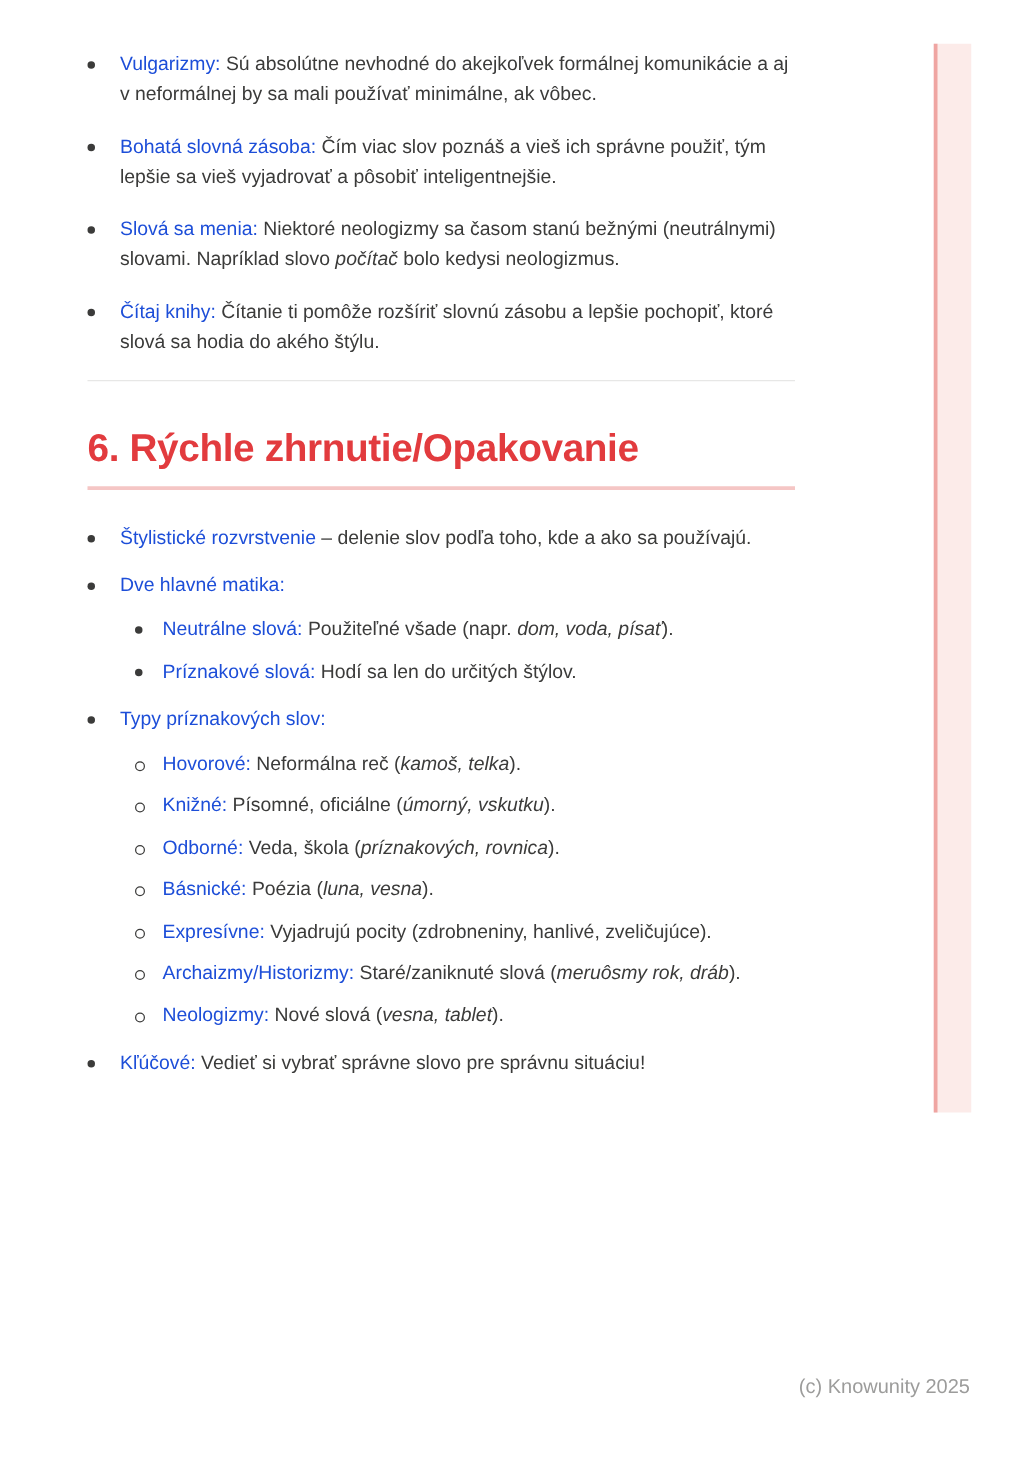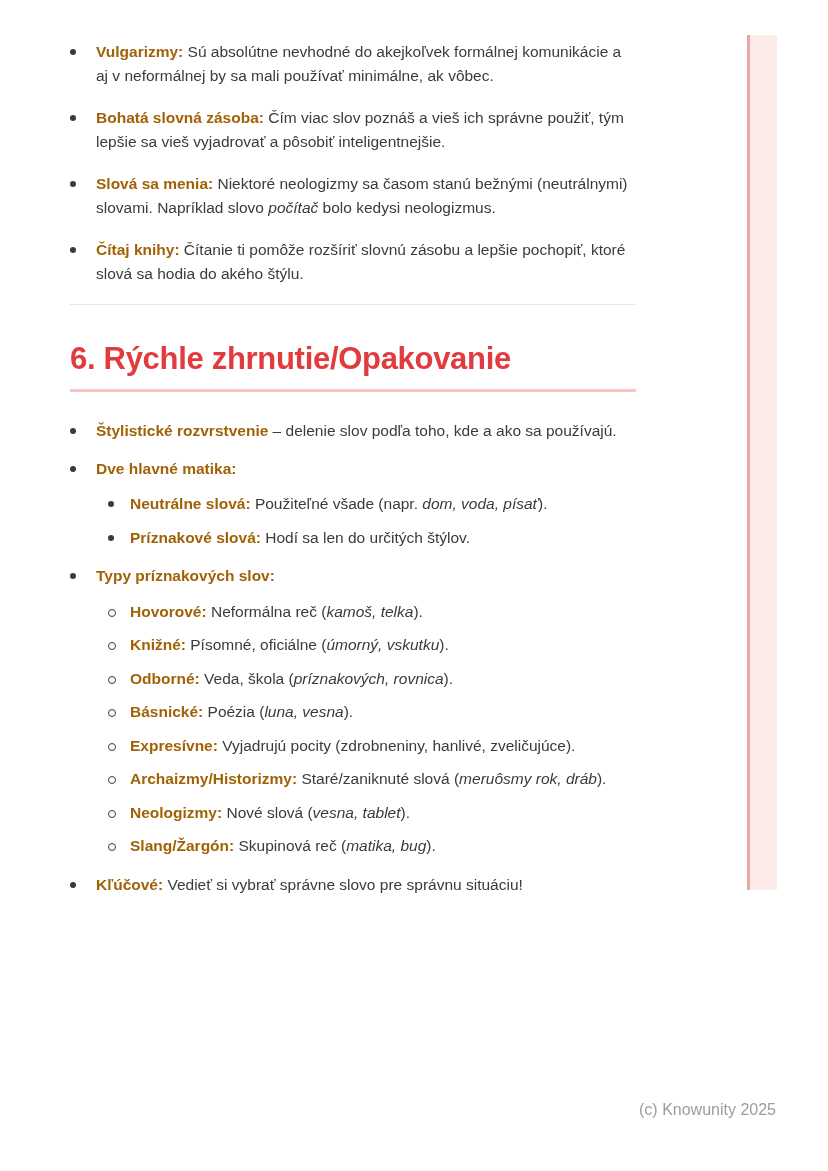--- a/index.html
+++ b/index.html
@@ -37,21 +37,21 @@
   .sub .mk { flex: 0 0 22px; }
   .dot {
     width: 6px; height: 6px; border-radius: 50%;
     background: #3b3b3a; display: inline-block;
   }
   .circle {
     width: 6px; height: 6px; border-radius: 50%;
     border: 1.4px solid #3b3b3a; background: transparent; display: inline-block;
   }
   .txt { flex: 1; margin: 0; }
-  .txt strong { font-weight: 700; color: #a16207; }
+  .txt strong { font-weight: 400; color: #1d4ed8; }
   .txt em { font-style: italic; }
   ul.sub { list-style: none; margin: 11px 0 0 12px; padding: 0; }
   ul.sub > .item { margin-bottom: 9px; }
   ul.sub > .item:last-child { margin-bottom: 0; }
   .divider {
     height: 1px;
     background: #e7e7e6;
     margin: 8px 0 0 0;
   }
   h1.heading {
@@ -190,26 +190,20 @@
                   <span class="circle"></span>
                 </span>
               <p class="txt"><strong>Archaizmy/Historizmy:</strong><span> Staré/zaniknuté slová (</span><em>meruôsmy rok, dráb</em><span>).</span></p>
             </li>
             <li class="item">
               <span class="mk">
                   <span class="circle"></span>
                 </span>
               <p class="txt"><strong>Neologizmy:</strong><span> Nové slová (</span><em>vesna, tablet</em><span>).</span></p>
             </li>
-            <li class="item">
-              <span class="mk">
-                  <span class="circle"></span>
-                </span>
-              <p class="txt"><strong>Slang/Žargón:</strong><span> Skupinová reč (</span><em>matika, bug</em><span>).</span></p>
-            </li>
           </ul>
         </div>
       </li>
 
       <li class="item">
         <span class="mk">
             <span class="dot"></span>
           </span>
         <p class="txt"><strong>Kľúčové:</strong><span> Vedieť si vybrať správne slovo pre správnu situáciu!</span></p>
       </li>

